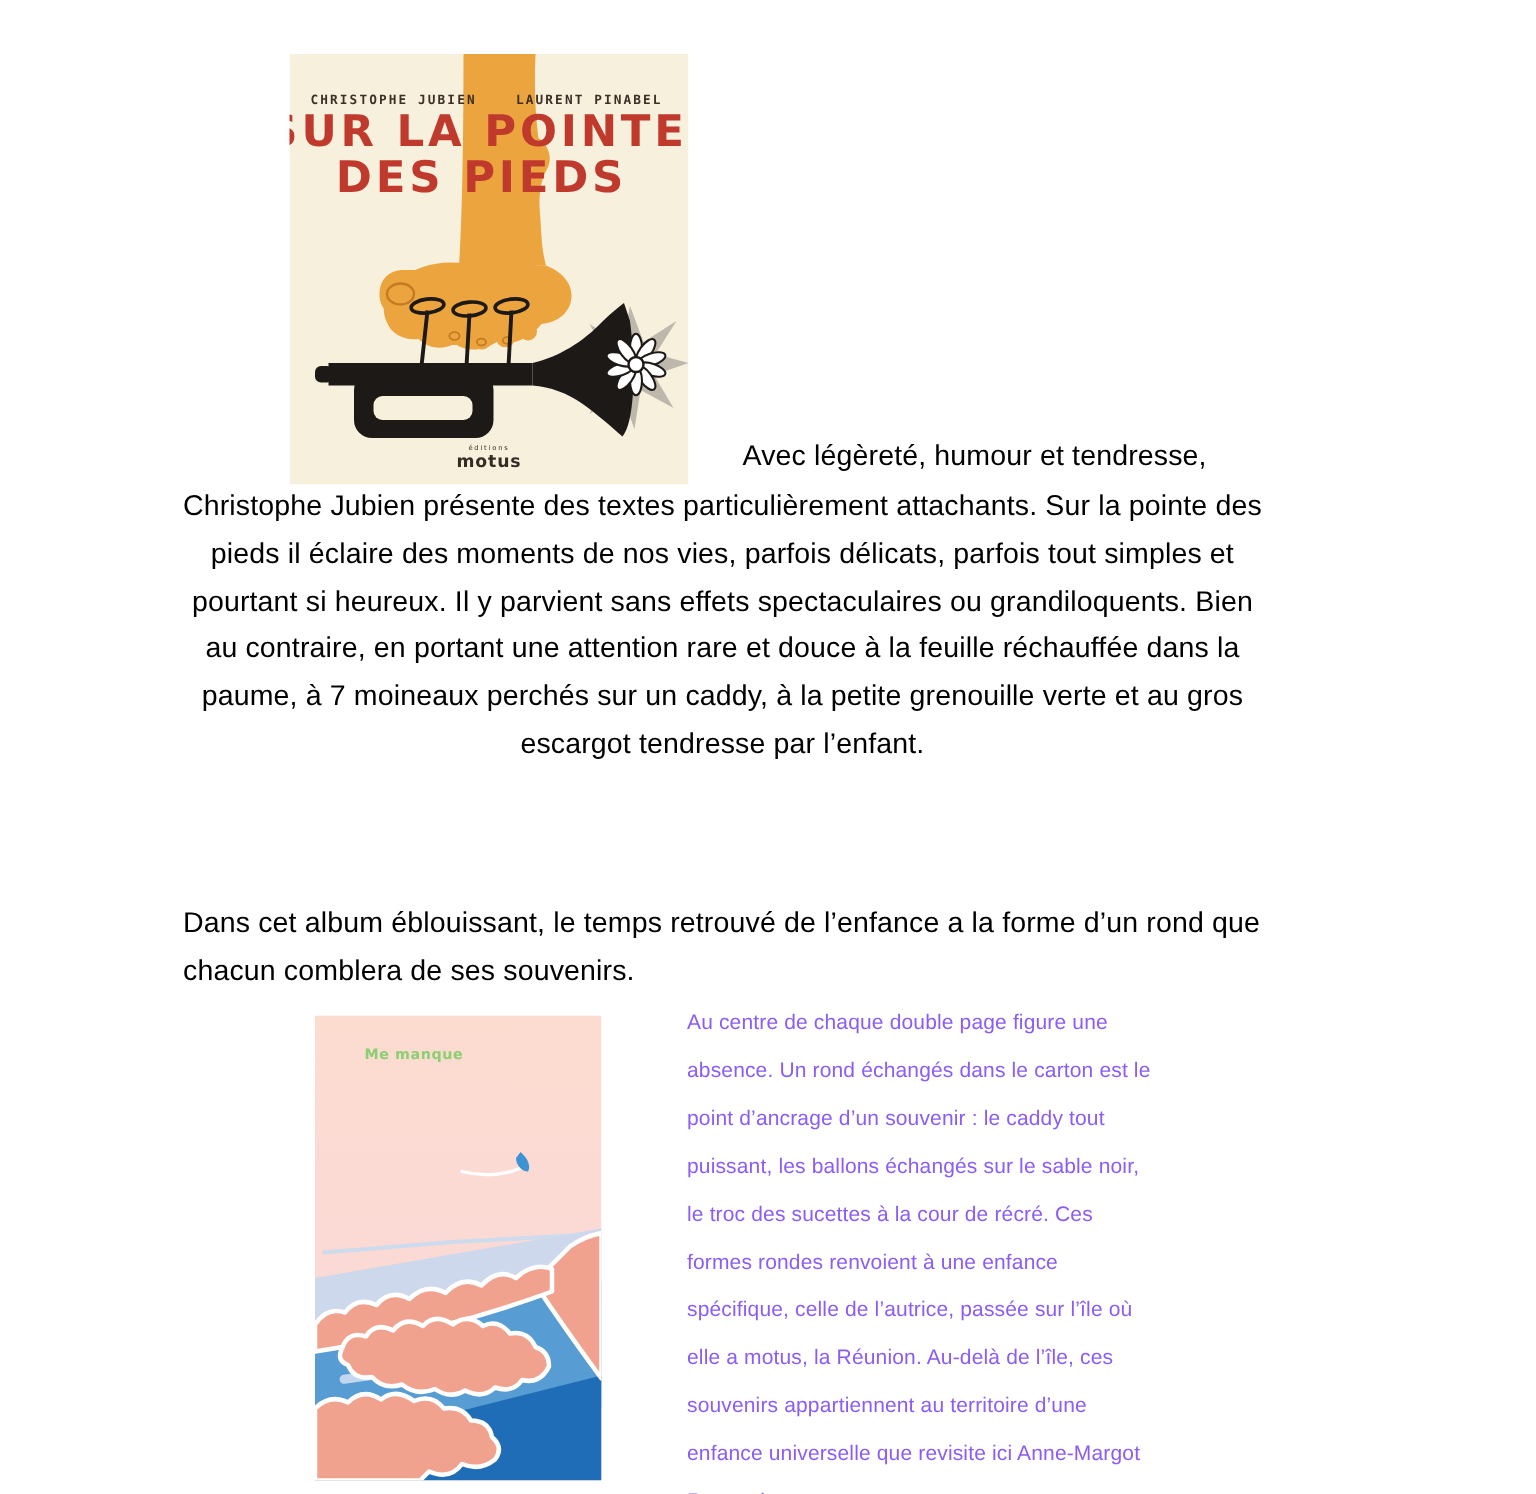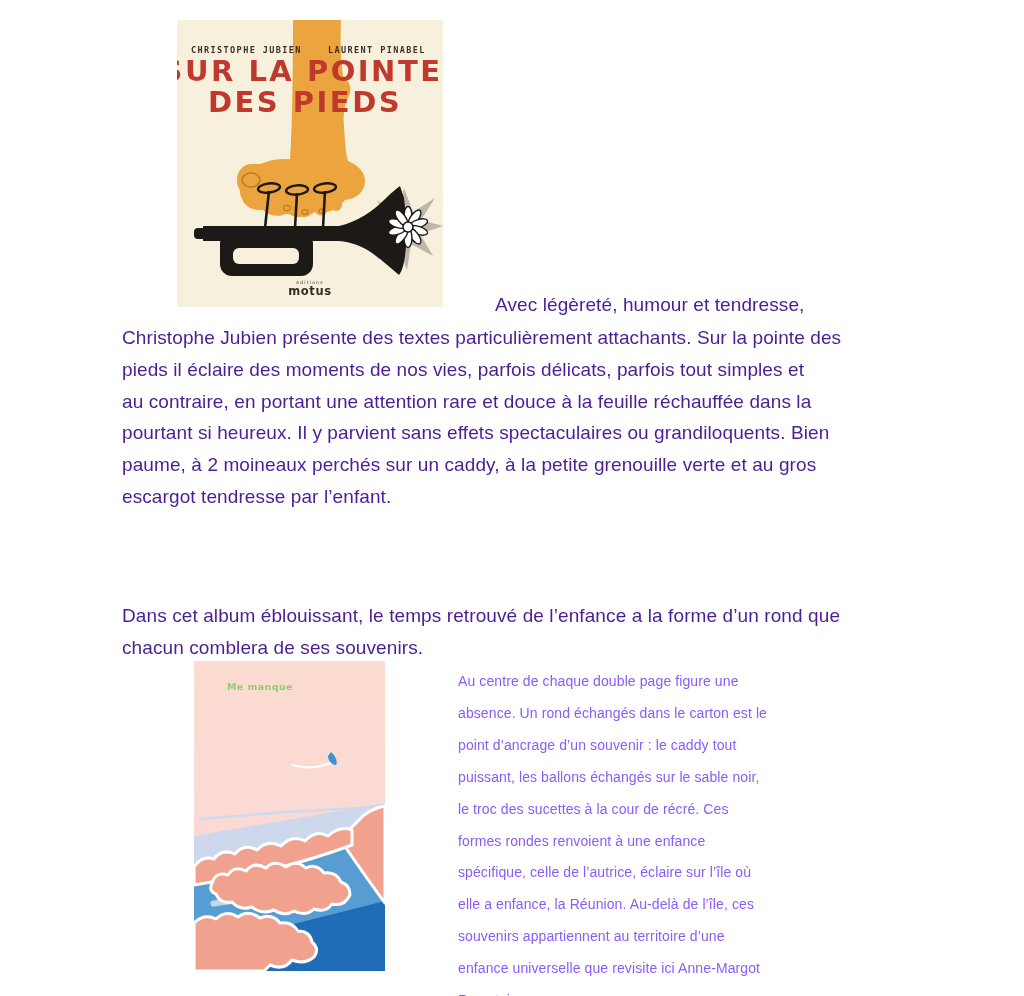--- a/index.html
+++ b/index.html
@@ -1,24 +1,24 @@
 <!DOCTYPE html>
 <html><head>
 <meta charset="utf-8">
 <style>
   html,body{margin:0;padding:0;background:#ffffff;}
   .page{position:relative;width:1024px;height:996px;background:#ffffff;overflow:hidden;
         font-family:"Liberation Sans", sans-serif;}
-  figure{margin:0;padding:0;position:absolute;}
+  figure{margin:16px;padding:0;position:absolute;}
   .cover1{left:177px;top:20px;width:266px;height:287px;}
   .cover2{left:194px;top:661px;width:191px;height:310px;}
   .cover1 svg,.cover2 svg{display:block;width:100%;height:100%;}
   .line{white-space:nowrap;}
   .pblock{position:absolute;}
-  .body-text{font-size:19px;line-height:31.8px;color:#4c1d95;letter-spacing:0.1px;}
+  .body-text{font-size:19px;line-height:31.8px;color:#000000;letter-spacing:0.1px;}
   .p1-first{position:absolute;left:495px;top:289px;}
   .p3{font-size:14px;line-height:31.9px;color:#8b5cf6;margin-top:20px;}
   
   .c1-author{font-family:"DejaVu Sans Mono", monospace;font-size:8.5px;font-weight:700;
              letter-spacing:1.4px;fill:#3c3026;}
   .c1-title{font-family:"DejaVu Sans", sans-serif;font-size:29px;font-weight:700;
             letter-spacing:2.5px;fill:#bf3a2d;}
   .c1-pub-top{font-family:"DejaVu Sans", sans-serif;font-size:4.5px;letter-spacing:1.2px;fill:#3a3028;}
   .c1-pub{font-family:"DejaVu Sans", sans-serif;font-size:11.5px;font-weight:700;
           letter-spacing:0.6px;fill:#352c26;}
@@ -86,26 +86,26 @@
       <text class="c1-title" x="125" y="61" text-anchor="middle">SUR LA POINTE</text>
       <text class="c1-title" x="128" y="92" text-anchor="middle">DES PIEDS</text>
       <g>
         <text class="c1-pub-top" x="133" y="264" text-anchor="middle">éditions</text>
         <text class="c1-pub" x="133" y="275" text-anchor="middle">motus</text>
       </g>
     </svg>
   </figure>
 
   <div class="p1-first body-text line">Avec légèreté, humour et tendresse,</div>
-  <div class="pblock body-text" style="left:122px;top:322px;">
+  <div class="pblock body-text" style="left:122px;top:322px;text-align:center;">
     <div class="line">Christophe Jubien présente des textes particulièrement attachants. Sur la pointe des</div>
     <div class="line">pieds il éclaire des moments de nos vies, parfois délicats, parfois tout simples et</div>
+    <div class="line">pourtant si heureux. Il y parvient sans effets spectaculaires ou grandiloquents. Bien</div>
     <div class="line">au contraire, en portant une attention rare et douce à la feuille réchauffée dans la</div>
-    <div class="line">pourtant si heureux. Il y parvient sans effets spectaculaires ou grandiloquents. Bien</div>
-    <div class="line">paume, à 2 moineaux perchés sur un caddy, à la petite grenouille verte et au gros</div>
+    <div class="line">paume, à 7 moineaux perchés sur un caddy, à la petite grenouille verte et au gros</div>
     <div class="line">escargot tendresse par l’enfant.</div>
   </div>
 
   <div class="pblock body-text" style="left:122px;top:600px;">
     <div class="line">Dans cet album éblouissant, le temps retrouvé de l’enfance a la forme d’un rond que</div>
     <div class="line">chacun comblera de ses souvenirs.</div>
   </div>
 
   <figure class="cover2">
     <svg viewBox="0 0 191 310" xmlns="http://www.w3.org/2000/svg">
@@ -146,20 +146,20 @@
     </svg>
   </figure>
 
   <div class="pblock body-text p3" style="left:458px;top:646px;">
     <div class="line">Au centre de chaque double page figure une</div>
     <div class="line">absence. Un rond échangés dans le carton est le</div>
     <div class="line">point d’ancrage d’un souvenir : le caddy tout</div>
     <div class="line">puissant, les ballons échangés sur le sable noir,</div>
     <div class="line">le troc des sucettes à la cour de récré. Ces</div>
     <div class="line">formes rondes renvoient à une enfance</div>
-    <div class="line">spécifique, celle de l’autrice, éclaire sur l’île où</div>
-    <div class="line">elle a enfance, la Réunion. Au-delà de l’île, ces</div>
+    <div class="line">spécifique, celle de l’autrice, passée sur l’île où</div>
+    <div class="line">elle a motus, la Réunion. Au-delà de l’île, ces</div>
     <div class="line">souvenirs appartiennent au territoire d’une</div>
     <div class="line">enfance universelle que revisite ici Anne-Margot</div>
     <div class="line">Ramstein.</div>
   </div>
 
 </div>
 
 </body></html>

